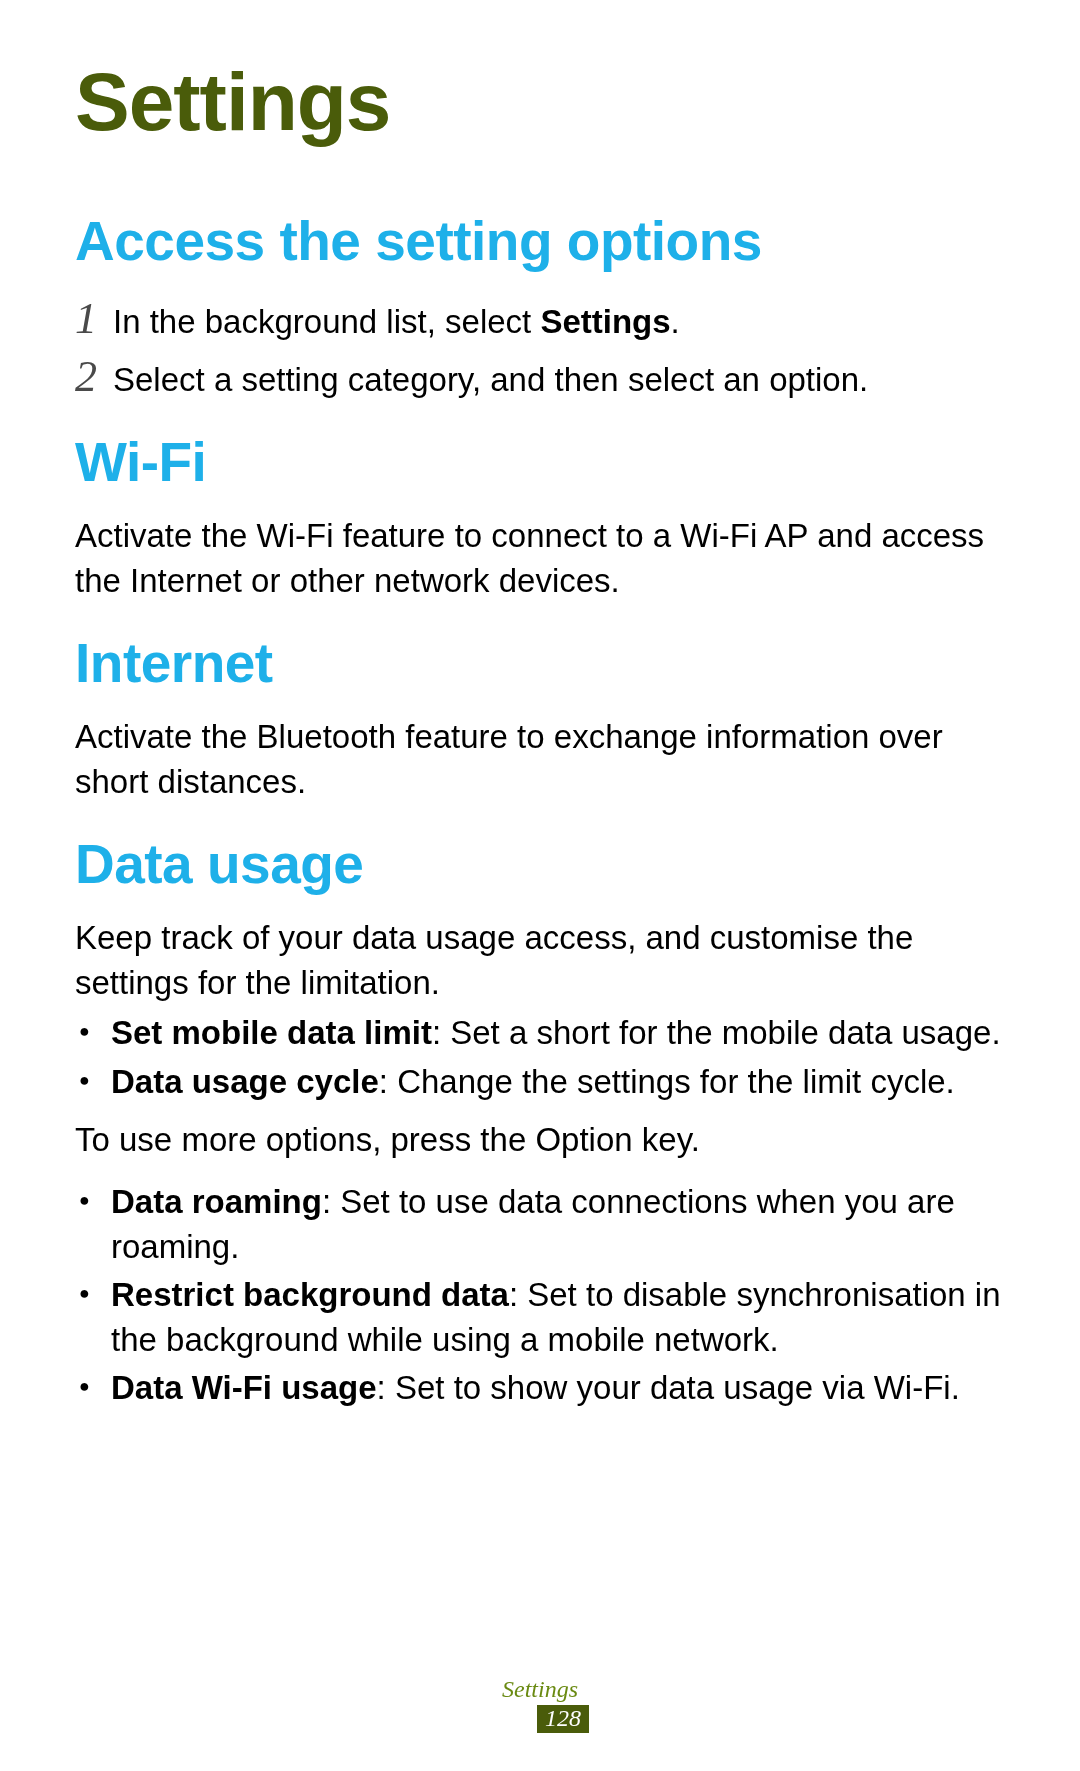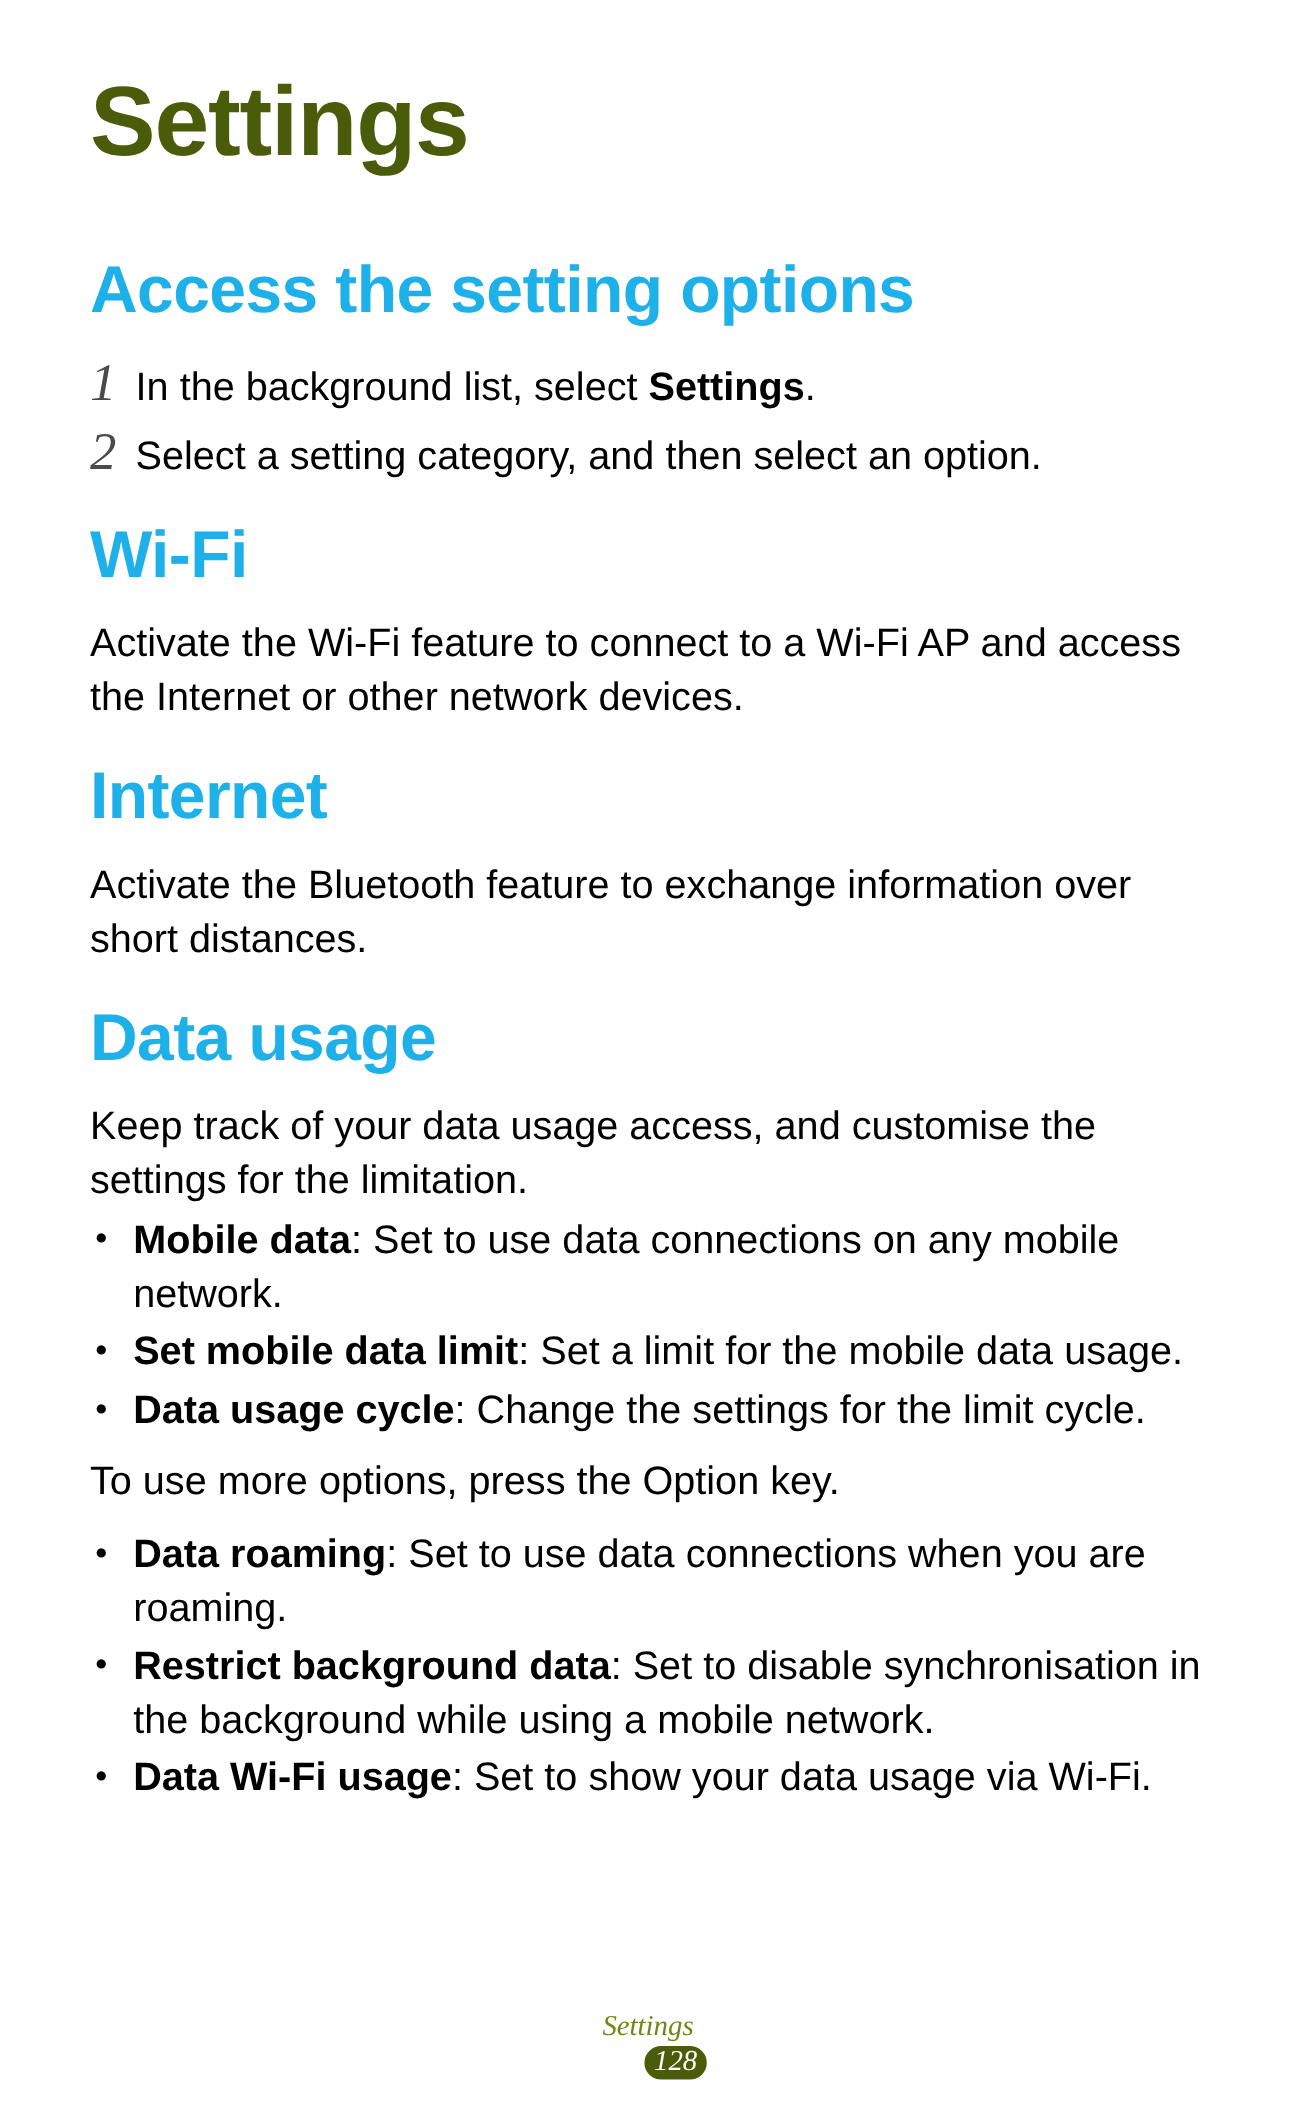--- a/index.html
+++ b/index.html
@@ -1,15 +1,15 @@
 <!DOCTYPE html>
 <html><head>
 <meta charset="utf-8">
 <style>
-  * { margin: 0; padding: 0; box-sizing: border-box; border-radius: 24px; }
+  * { margin: 0; padding: 0; box-sizing: border-box; }
   html, body {
     width: 1080px;
     height: 1771px;
     background: #ffffff;
     font-family: "Myriad Pro", "Segoe UI", Arial, sans-serif;
     color: #000000;
   }
   .page {
     width: 1080px;
     height: 1771px;
@@ -133,22 +133,21 @@
   <div class="h2">Wi-Fi</div>
   <div class="para">Activate the Wi-Fi feature to connect to a Wi-Fi AP and access the Internet or other network devices.</div>
 
   <div class="h2">Internet</div>
   <div class="para">Activate the Bluetooth feature to exchange information over short distances.</div>
 
   <div class="h2">Data usage</div>
   <div class="para" style="margin-bottom:6px">Keep track of your data usage access, and customise the settings for the limitation.</div>
 
   <ul class="bullets">
-    <li><span class="bold">Mobile data</span><span>: Set to use data connections on any mobile network.</span></li>
-    <li><span class="bold">Set mobile data limit</span><span>: Set a limit for the mobile data usage.</span></li>
+    <li><span class="bold">Set mobile data limit</span><span>: Set a short for the mobile data usage.</span></li>
     <li><span class="bold">Data usage cycle</span><span>: Change the settings for the limit cycle.</span></li>
   </ul>
 
   <div class="para" style="margin-bottom:17px">To use more options, press the Option key.</div>
 
   <ul class="bullets">
     <li><span class="bold">Data roaming</span><span>: Set to use data connections when you are roaming.</span></li>
     <li><span class="bold">Restrict background data</span><span>: Set to disable synchronisation in the background while using a mobile network.</span></li>
     <li><span class="bold">Data Wi-Fi usage</span><span>: Set to show your data usage via Wi-Fi.</span></li>
   </ul>

